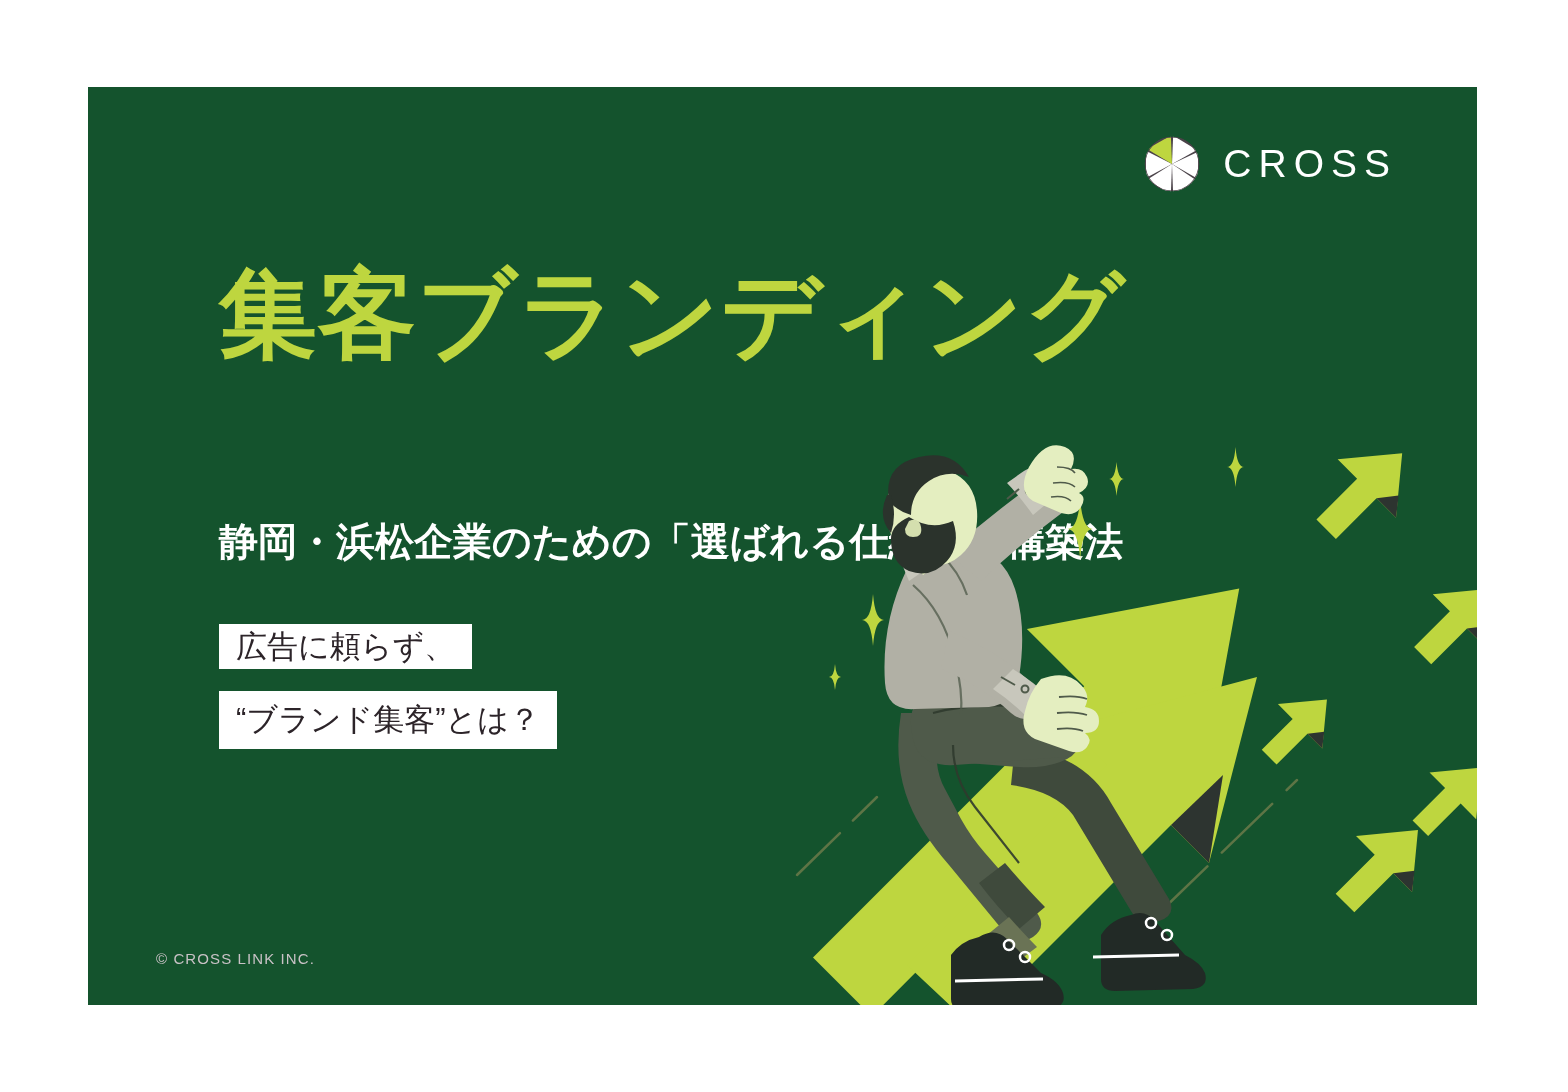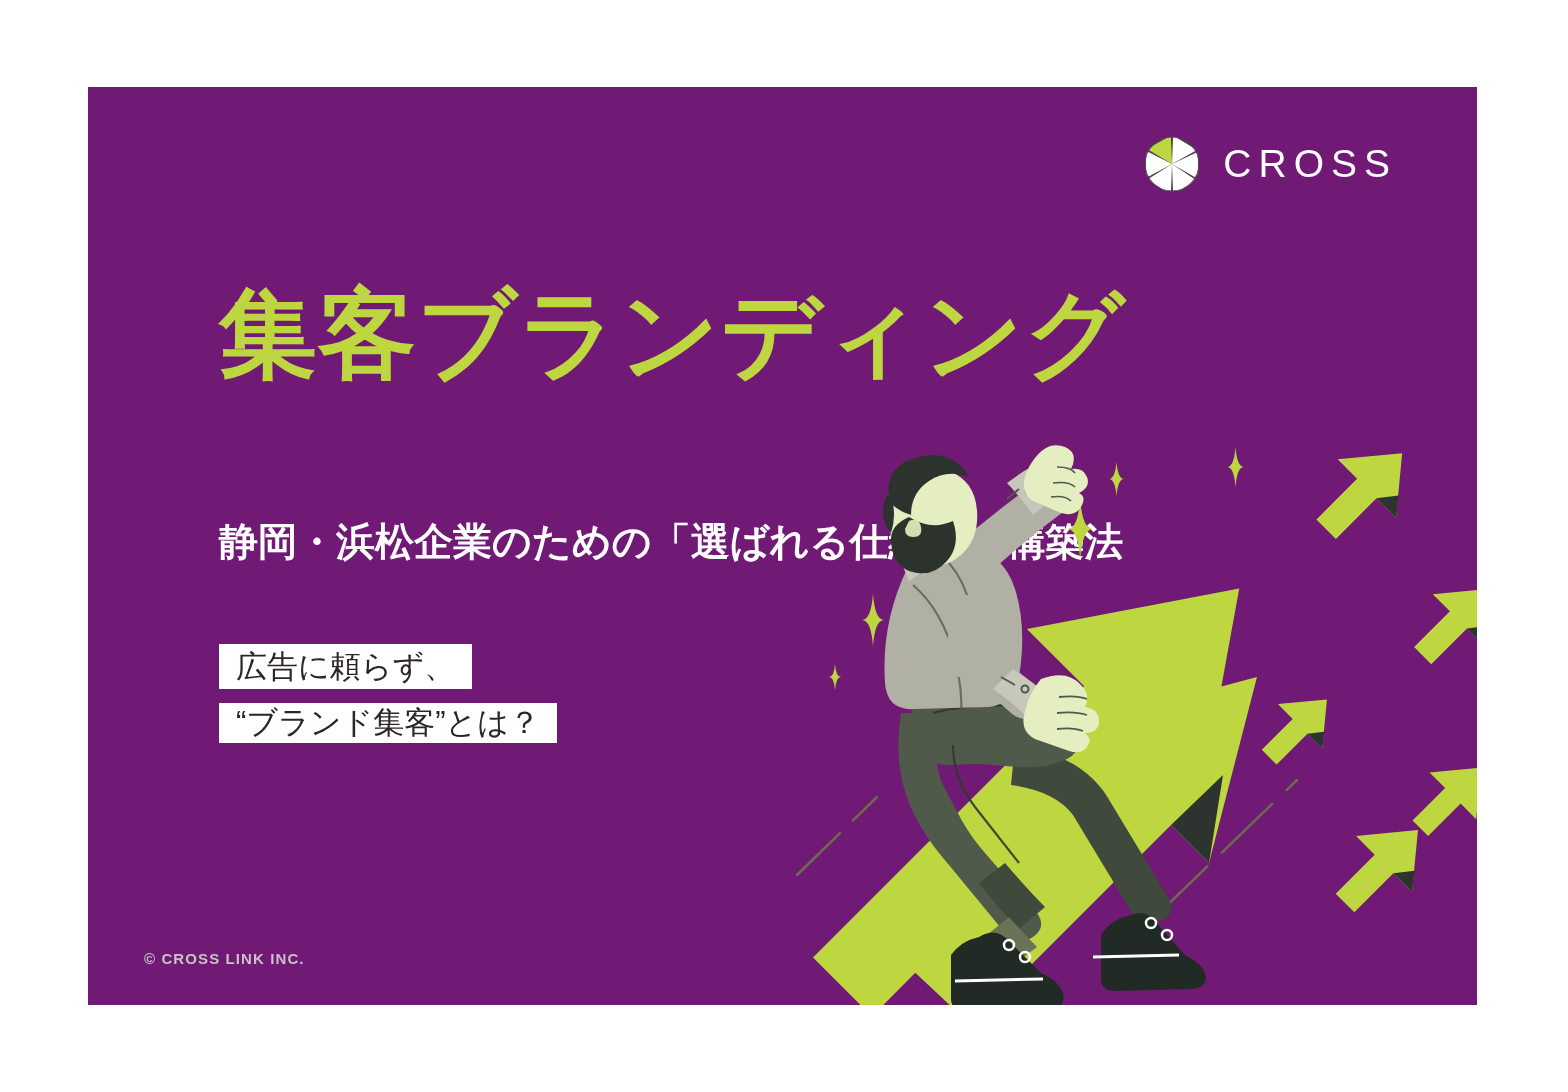--- a/index.html
+++ b/index.html
@@ -8,21 +8,21 @@
     width:1568px;height:1092px;
     background:#ffffff;
     font-family:"Liberation Sans","DejaVu Sans",sans-serif;
     overflow:hidden;
     position:relative;
   }
   #slide{
     position:absolute;
     left:88px; top:87px;
     width:1389px; height:918px;
-    background:#701a75;
+    background:#14532d;
     overflow:hidden;
   }
 
   
   #logo{
     position:absolute; right:80px; top:48px;
     display:flex; align-items:center; gap:22px;
   }
   #logo-mark{width:58px;height:58px;flex:0 0 58px;display:block;}
   #logo-words{
@@ -30,21 +30,21 @@
     color:#ffffff;
     font-size:39px;
     letter-spacing:7px;
     line-height:1.12;
     font-weight:400;
   }
   #logo-words span{display:block;white-space:nowrap;}
 
   
   #title{
-    position:absolute; left:131px; top:180px;
+    position:absolute; left:131px; top:160px;
     color:#bed63f;
     font-size:98px;
     font-weight:700;
     line-height:1.22;
     letter-spacing:1px;
     white-space:nowrap;
     margin-top:8px;
   }
   #title .line{display:block;}
 
@@ -59,32 +59,31 @@
   }
 
   
   .hl{
     position:absolute;
     background:#ffffff;
     display:flex; align-items:center;
     box-sizing:border-box;
     white-space:nowrap;
   }
-  #hl1{ left:131px; top:537px; height:45px; padding:0 17px; font-size:31px;margin-top:20px; }
-  #hl2{ left:131px; top:604px; height:40px; padding:0 17px; font-size:31px;margin-top:12px; }
+  #hl1{ left:131px; top:537px; height:45px; padding:0 17px; font-size:31px; }
+  #hl2{ left:131px; top:604px; height:58px; padding:0 17px; font-size:31px; }
   .hl .dark{ color:#2c2429; }
   .hl .accent{ color:#a84a8c; }
 
   
   #footer{
-    position:absolute; left:56px; bottom:38px;
+    position:absolute; left:68px; bottom:38px;
     color:#c9c2c6;
     font-size:15px;
     letter-spacing:1.1px;
-    font-weight:bold;
   }
 
   
   #art{
     position:absolute; right:0; bottom:0;
     width:720px; height:560px;
     pointer-events:none;
   }
   #art svg{display:block;width:100%;height:100%;}
 </style>

